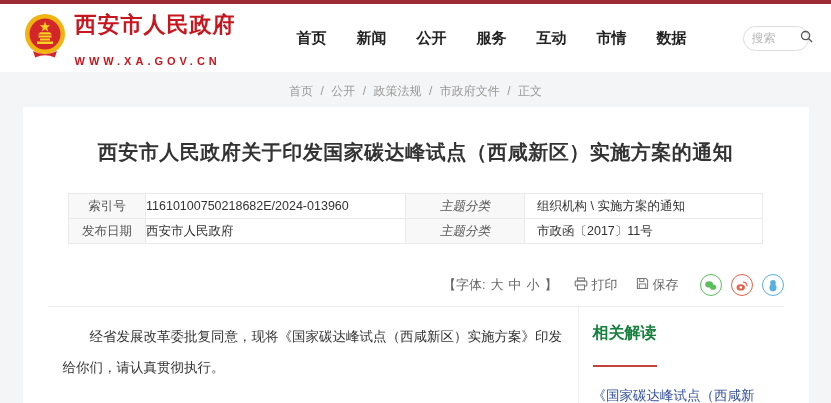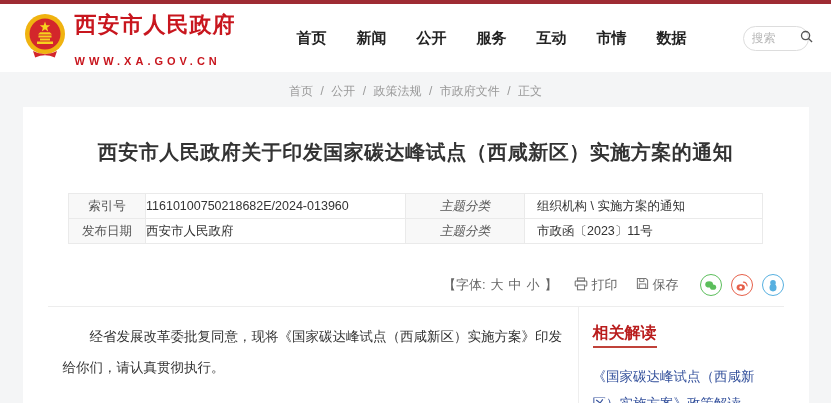--- a/index.html
+++ b/index.html
@@ -77,22 +77,22 @@
   .share-weibo  { border: 1px solid #e6604a; }
   .share-qq     { border: 1px solid #57b0e0; }
   .section-divider { border: none; border-top: 1px solid #ededed; margin-top: 10px; }
   
   .content-row { display: flex; align-items: stretch; }
   .article-main { flex: 1; padding: 14px 12px 0 15px; }
   .article-main p { font-size: 13.5px; color: #333; line-height: 31px; }
   .p-indent { text-indent: 2em; }
   .side-panel { width: 206px; border-left: 1px solid #eee; padding: 16px 4px 0 14px; }
   .side-title {
-    display: inline-block; font-size: 16px; font-weight: bold; color: #b91c1c;
-    padding-bottom: 2px; border-bottom: 2px solid #c0423a;
+    display: inline-block; font-size: 16px; font-weight: bold; color: #15803d;
+    padding-bottom: 21px; border-bottom: 2px solid #c0423a;
   }
   .side-link {
     display: block; margin-top: 15px; font-size: 13.5px; line-height: 27px;
     color: #34519c; cursor: pointer; text-decoration: none;
     padding-bottom: 9px; border-bottom: 1px solid #e9e9e9;
   }
 </style>
 </head>
 <body>
 
@@ -160,21 +160,21 @@
       <tr>
         <td class="lbl">索引号</td>
         <td class="val">11610100750218682E/2024-013960</td>
         <td class="lbl lbl2">主题分类</td>
         <td class="val2">组织机构 \ 实施方案的通知</td>
       </tr>
       <tr>
         <td class="lbl">发布日期</td>
         <td class="val">西安市人民政府</td>
         <td class="lbl lbl2">主题分类</td>
-        <td class="val2">市政函〔2023〕11号</td>
+        <td class="val2">市政函〔2017〕11号</td>
       </tr>
     </tbody>
   </table>
 
   <div class="toolbar">
     <div class="font-ctl">
       <span>【字体:</span>
       <span class="font-size-btn">大</span>
       <span class="font-size-btn">中</span>
       <span class="font-size-btn">小</span>

